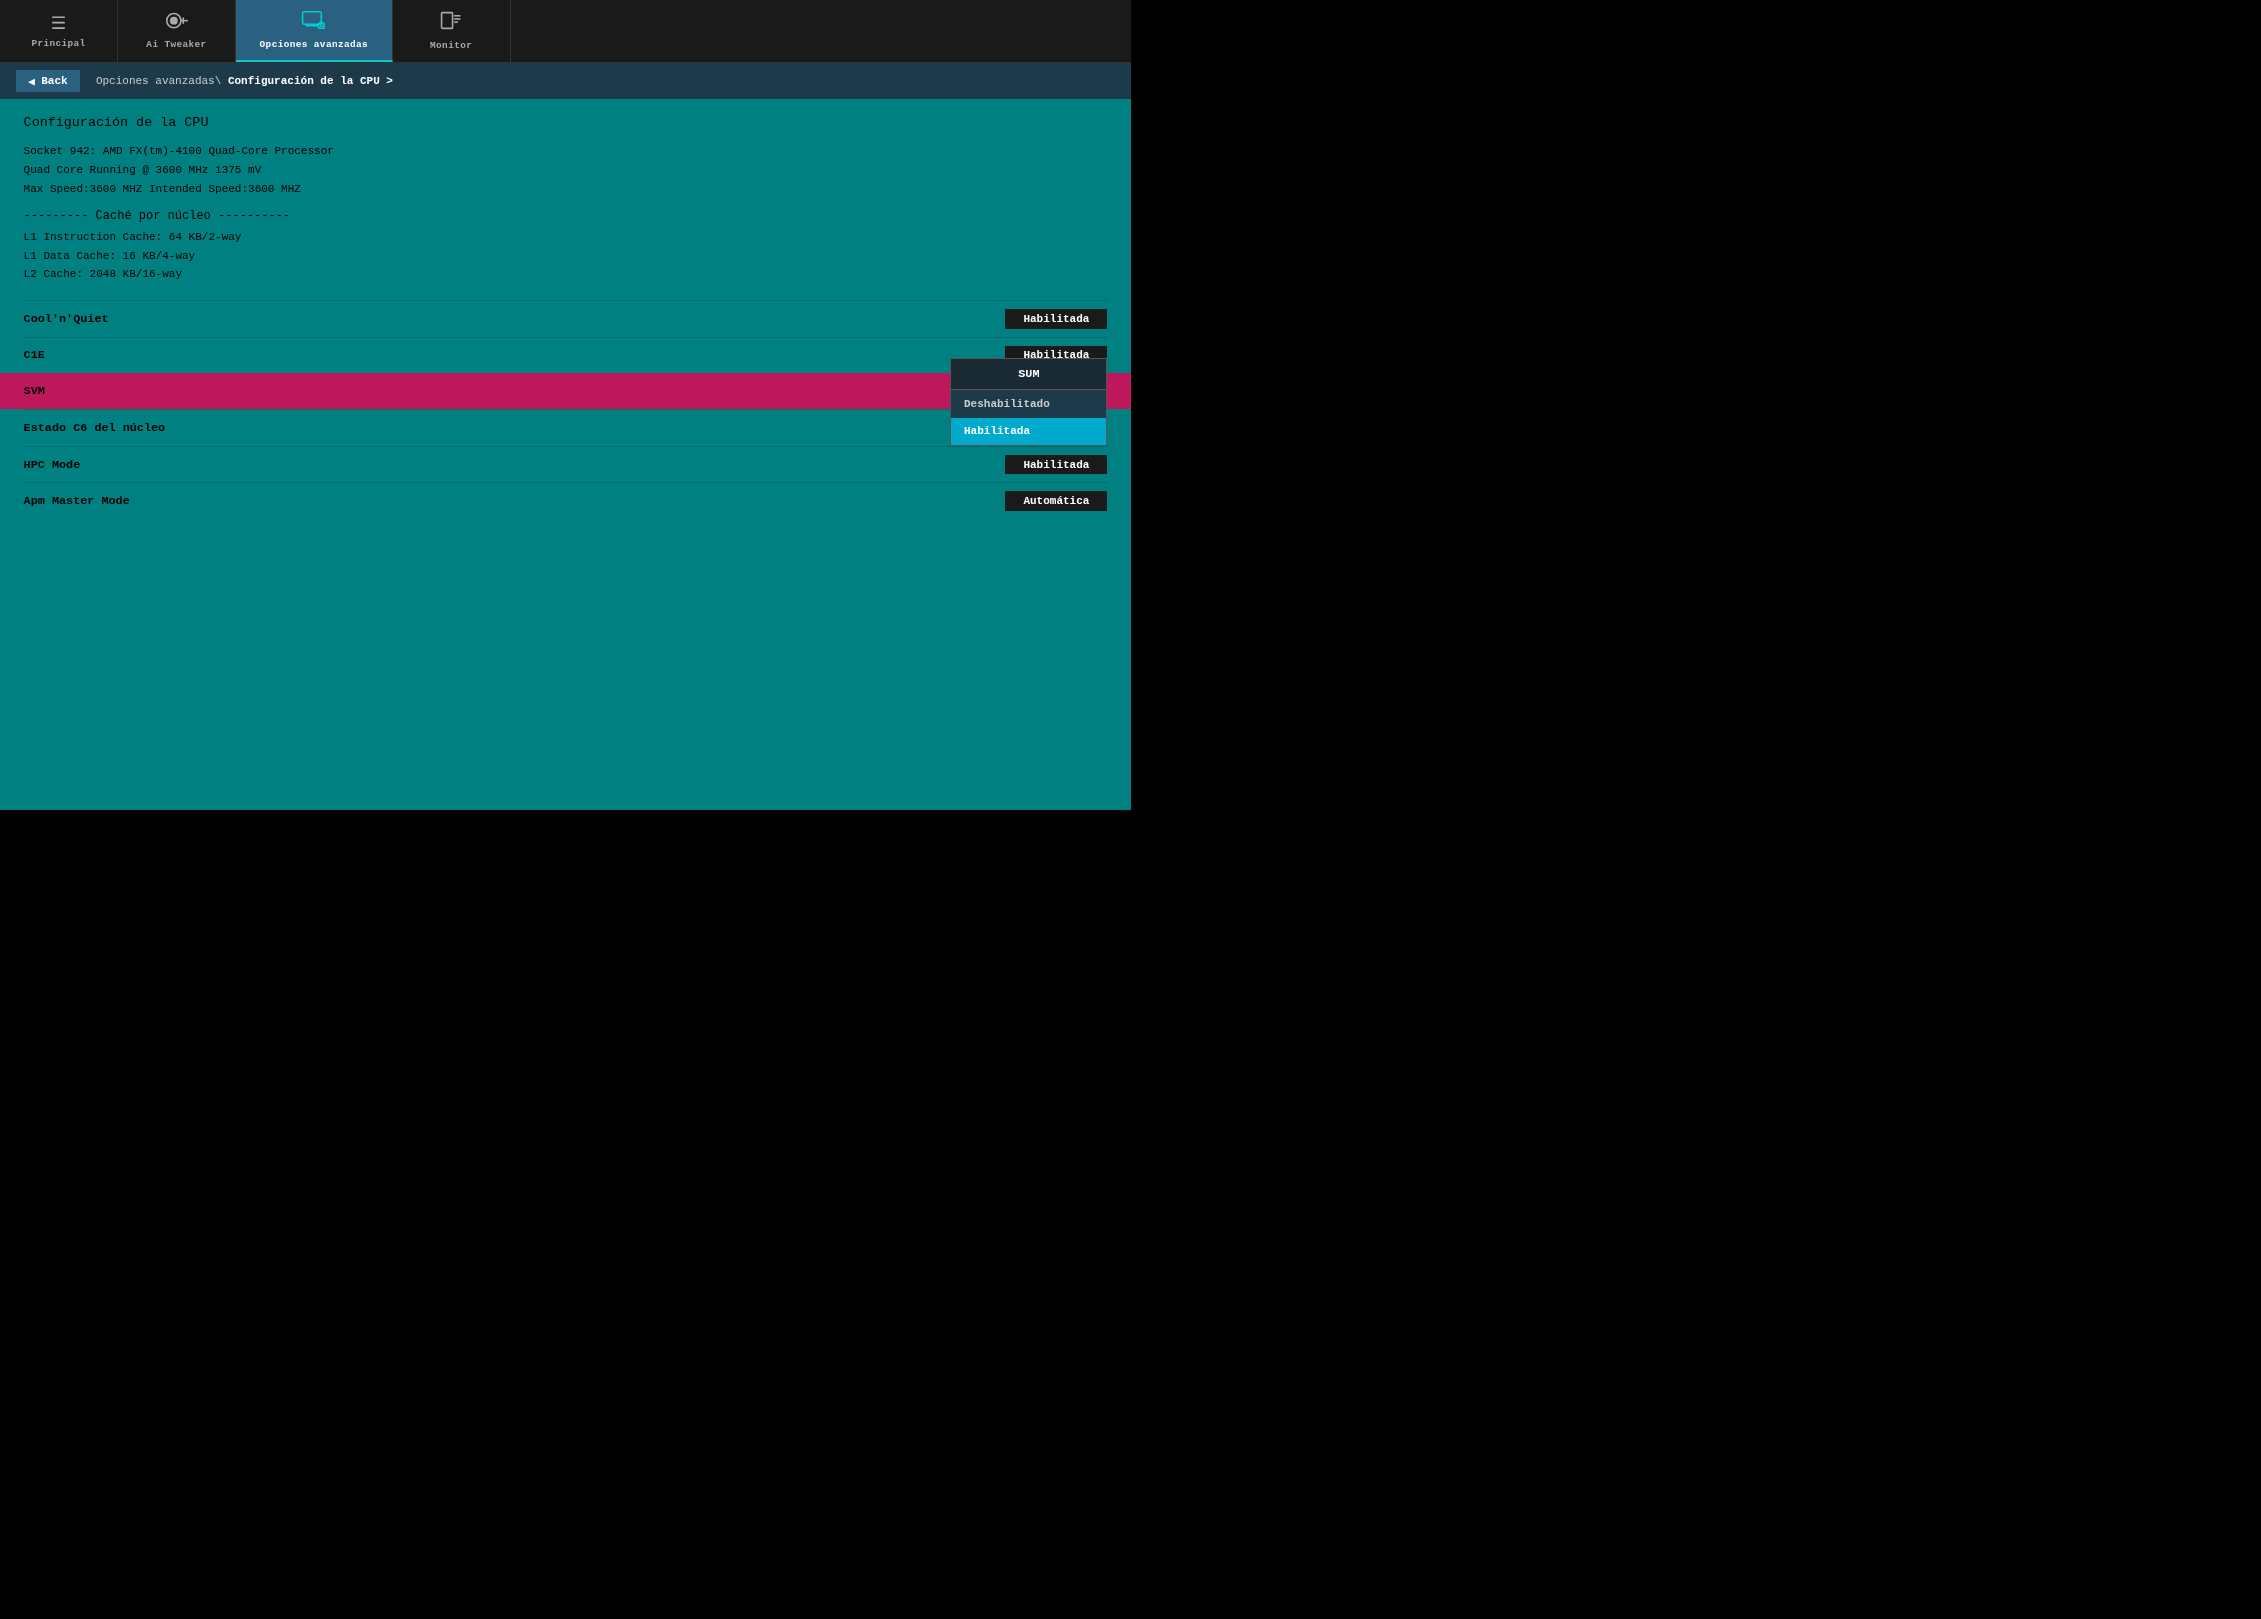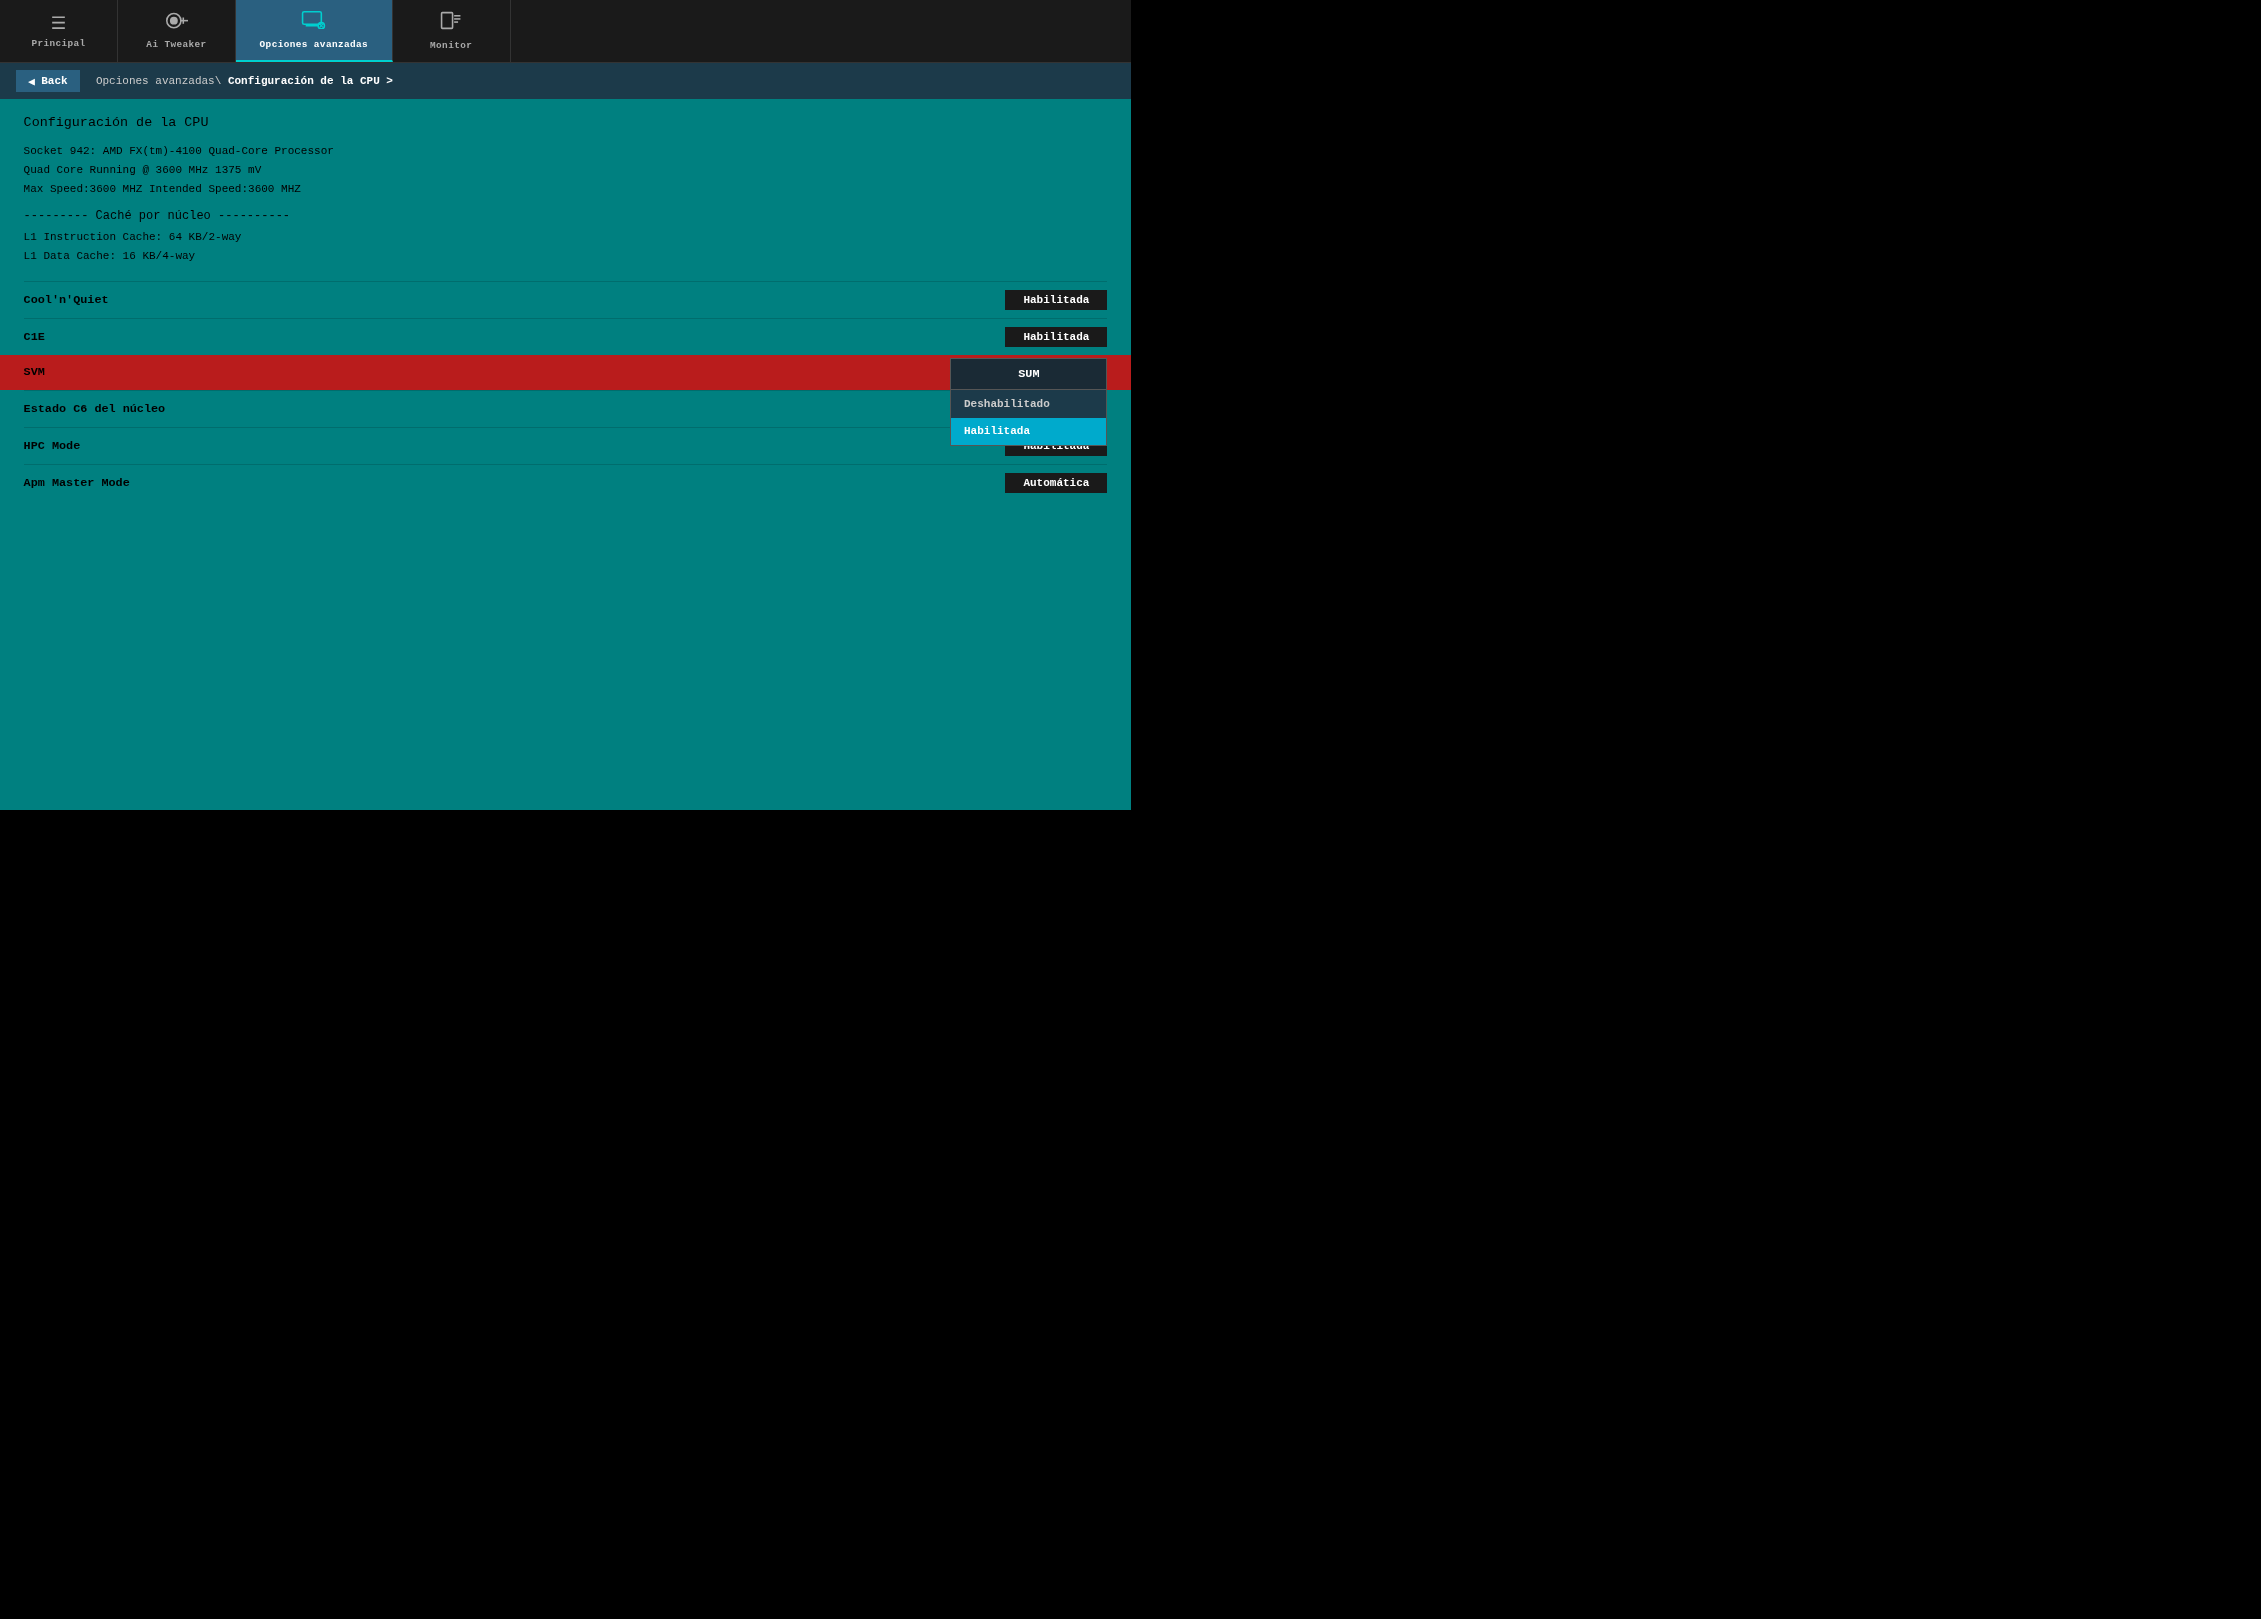--- a/index.html
+++ b/index.html
@@ -127,21 +127,21 @@
       align-items: center;
       justify-content: space-between;
       padding: 8px 0;
       border-top: 0.8px solid rgba(0,0,0,0.15);
       color: #000;
       font-size: 11.8px;
       font-weight: bold;
     }
 
     .settings-row.active-row {
-      background: #b91c1c;
+      background: #be185d;
       margin: 0 -23.6px;
       padding: 7.9px 23.6px;
       border-top: none;
     }
 
     .value-badge {
       background: #1a1a1a;
       color: #fff;
       padding: 3.9px 14px;
       font-size: 11px;
@@ -261,20 +261,21 @@
     <div>Socket 942:  AMD FX(tm)-4100 Quad-Core Processor</div>
     <div>Quad Core Running @ 3600 MHz   1375 mV</div>
     <div>Max Speed:3600 MHZ       Intended Speed:3600 MHZ</div>
   </div>
 
   <div class="cache-divider">--------- Caché por núcleo ----------</div>
 
   <div class="cache-info">
     <div>L1 Instruction Cache:  64 KB/2-way</div>
     <div>L1 Data Cache:  16 KB/4-way</div>
+    <div>L2 Cache:  2048 KB/16-way</div>
   </div>
 
   <div class="settings-row">
     <span>Cool'n'Quiet</span>
     <span class="value-badge">Habilitada</span>
   </div>
 
   <div class="settings-row">
     <span>C1E</span>
     <span class="value-badge">Habilitada</span>

